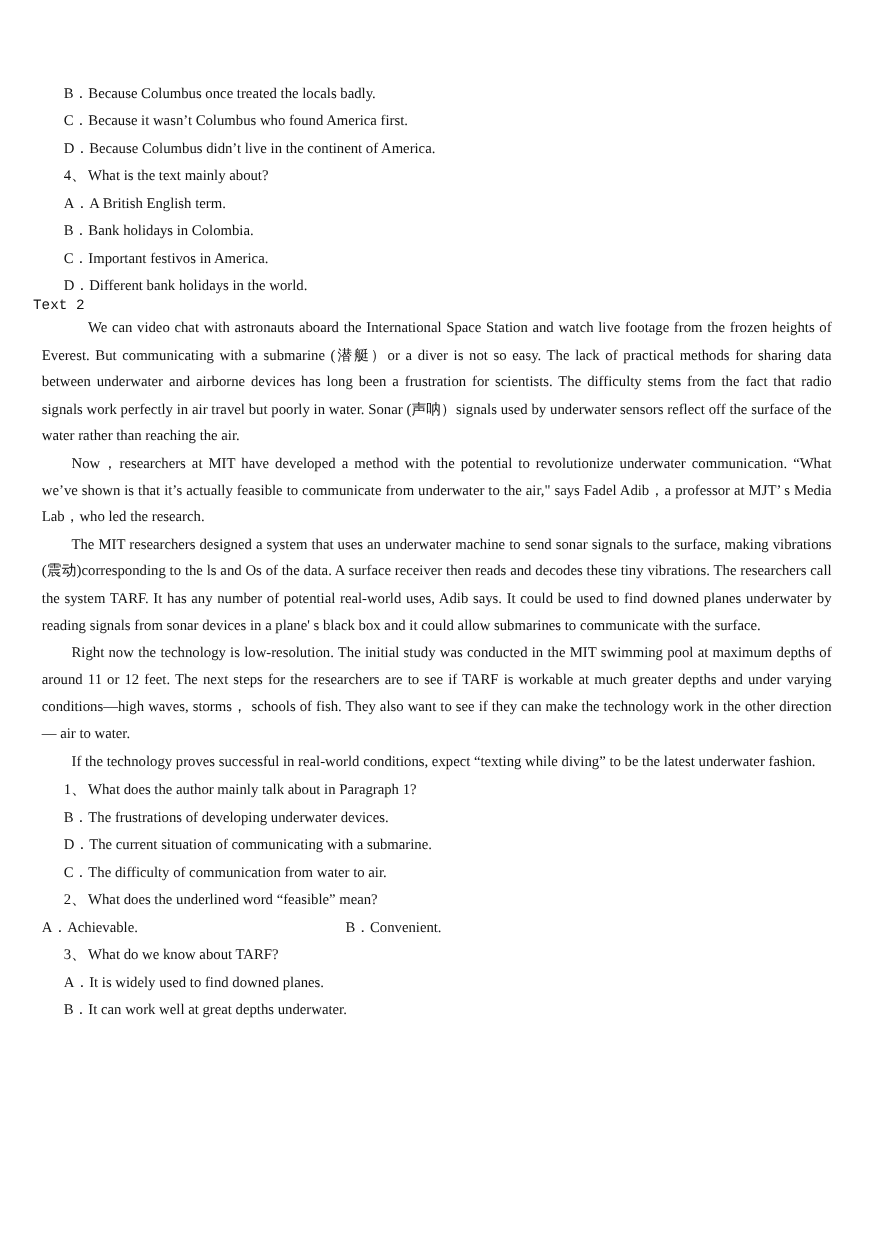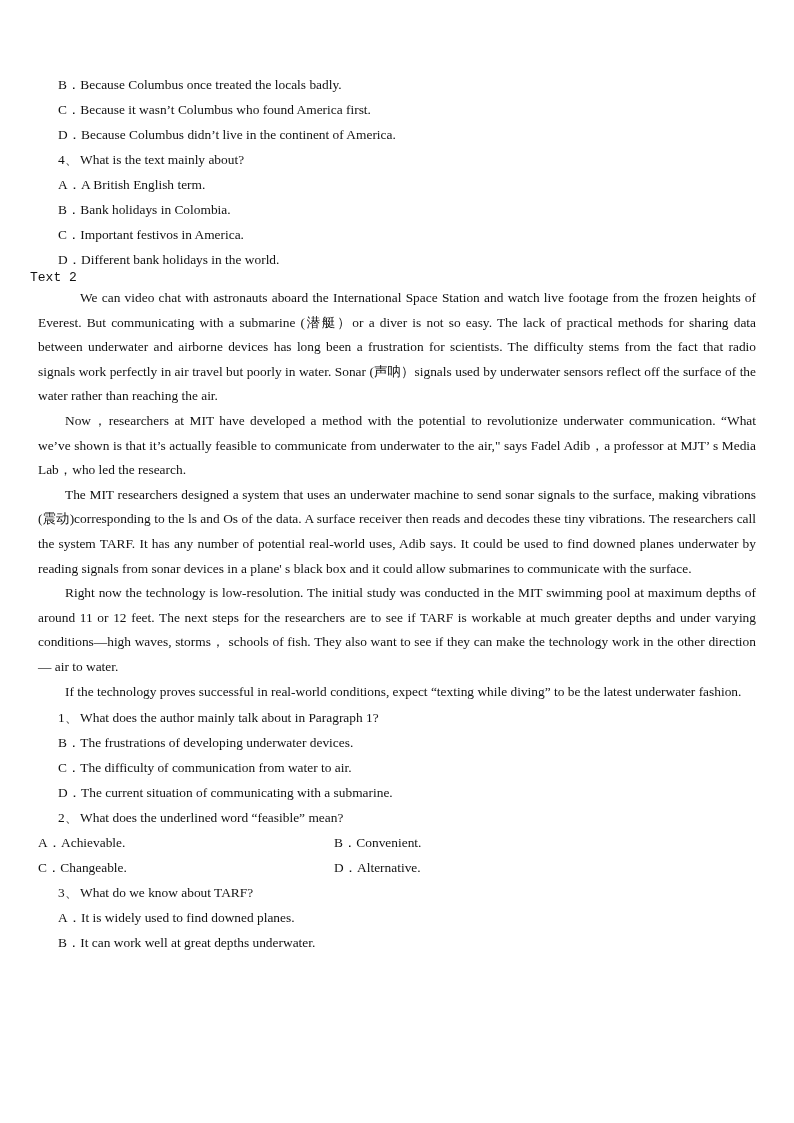--- a/index.html
+++ b/index.html
@@ -12,21 +12,21 @@
   .line { height: 25px; line-height: 20px; white-space: nowrap; margin-left: 20px; }
   .opt-label { display: inline-block; }
   .para { line-height: 24.6px; text-align: justify; margin: 0; }
   .para .indent { display: inline-block; width: 27px; }
   .para.first .indent { width: 42px; }
   .heading {
     font-family: "Liberation Mono", "DejaVu Sans Mono", monospace;
     font-size: 13px; text-align: left; height: 16px; line-height: 16px;
     margin-left: -8px;
   }
-  .two-col { display: flex; height: 25px; line-height: 20px; gap: 20px; }
+  .two-col { display: flex; height: 25px; line-height: 20px; }
   .two-col .col-a { width: 276px; }
   .q-sep { margin-right: 2px; }
 </style>
 </head>
 <body>
 
 <div class="page">
 
   <div class="line"><span class="opt-label">B．</span><span>Because Columbus once treated the locals badly.</span></div>
   <div class="line"><span class="opt-label">C．</span><span>Because it wasn’t Columbus who found America first.</span></div>
@@ -40,30 +40,26 @@
 
   <div class="heading">Text 2</div>
   <p class="para first"><span class="indent"></span><span>We can video chat with astronauts aboard the International Space Station and watch live footage from the frozen heights of Everest. But communicating with a submarine (潜艇）or a diver is not so easy. The lack of practical methods for sharing data between underwater and airborne devices has long been a frustration for scientists. The difficulty stems from the fact that radio signals work perfectly in air travel but poorly in water. Sonar (声呐）signals used by underwater sensors reflect off the surface of the water rather than reaching the air.</span></p>
   <p class="para"><span class="indent"></span><span>Now，researchers at MIT have developed a method with the potential to revolutionize underwater communication. “What we’ve shown is that it’s actually feasible to communicate from underwater to the air," says Fadel Adib，a professor at MJT’ s Media Lab，who led the research.</span></p>
   <p class="para"><span class="indent"></span><span>The MIT researchers designed a system that uses an underwater machine to send sonar signals to the surface, making vibrations (震动)corresponding to the ls and Os of the data. A surface receiver then reads and decodes these tiny vibrations. The researchers call the system TARF. It has any number of potential real-world uses, Adib says. It could be used to find downed planes underwater by reading signals from sonar devices in a plane' s black box and it could allow submarines to communicate with the surface.</span></p>
   <p class="para"><span class="indent"></span><span>Right now the technology is low-resolution. The initial study was conducted in the MIT swimming pool at maximum depths of around 11 or 12 feet. The next steps for the researchers are to see if TARF is workable at much greater depths and under varying conditions—high waves, storms， schools of fish. They also want to see if they can make the technology work in the other direction— air to water.</span></p>
   <p class="para" style="margin-bottom:4px"><span class="indent"></span><span>If the technology proves successful in real-world conditions, expect “texting while diving” to be the latest underwater fashion.</span></p>
 
   <div class="line"><span class="q-sep">1、</span><span>What does the author mainly talk about in Paragraph 1?</span></div>
   <div class="line"><span class="opt-label">B．</span><span>The frustrations of developing underwater devices.</span></div>
+  <div class="line"><span class="opt-label">D．</span><span>The current situation of communicating with a submarine.</span></div>
   <div class="line"><span class="opt-label">C．</span><span>The difficulty of communication from water to air.</span></div>
-  <div class="line"><span class="opt-label">D．</span><span>The current situation of communicating with a submarine.</span></div>
 
   <div class="line"><span class="q-sep">2、</span><span>What does the underlined word “feasible” mean?</span></div>
   <div class="two-col">
     <div class="col-a"><span class="opt-label">A．</span><span>Achievable.</span></div>
     <div><span class="opt-label">B．</span><span>Convenient.</span></div>
-  </div>
-  <div class="two-col">
-    <div class="col-a"><span class="opt-label">C．</span><span>Changeable.</span></div>
-    <div><span class="opt-label">D．</span><span>Alternative.</span></div>
   </div>
 
   <div class="line"><span class="q-sep">3、</span><span>What do we know about TARF?</span></div>
   <div class="line"><span class="opt-label">A．</span><span>It is widely used to find downed planes.</span></div>
   <div class="line"><span class="opt-label">B．</span><span>It can work well at great depths underwater.</span></div>
 
 </div>
 
 </body></html>

